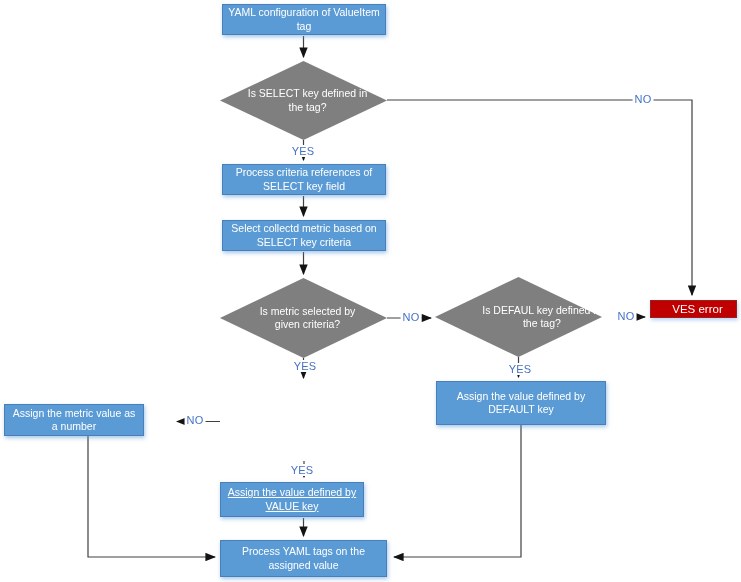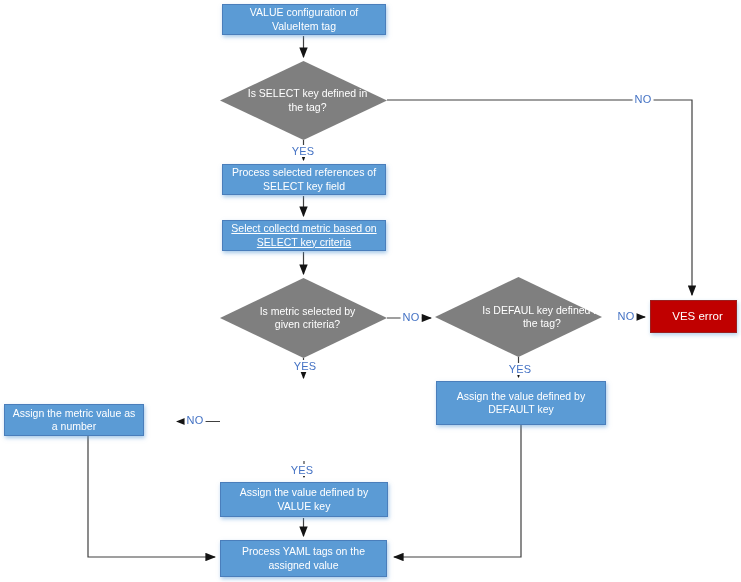--- a/index.html
+++ b/index.html
@@ -56,57 +56,57 @@
       <path d="M518.5,357 V377" marker-end="url(#arw)"></path>
       <path d="M521,415 V557 H394" marker-end="url(#arw)"></path>
       <path d="M220,421.5 H177" marker-end="url(#arw)"></path>
       <path d="M304,461 V477" marker-end="url(#arw)"></path>
       <path d="M303.5,518 V536" marker-end="url(#arw)"></path>
       <path d="M88,436 V557 H215" marker-end="url(#arw)"></path>
     </g>
   </svg>
 
   <div class="node process" style="left:222px;top:4px;width:164px;height:31px;">
-    <span>VALUE configuration of ValueItem tag</span>
+    <span>YAML configuration of ValueItem tag</span>
   </div>
 
   <div class="node decision" style="left:220px;top:61px;width:167px;height:79px;">
     <span class="dtxt">Is SELECT key defined in the tag?</span>
   </div>
 
   <div class="node process" style="left:222px;top:164px;width:164px;height:31px;">
-    <span>Process selected references of SELECT key field</span>
+    <span>Process criteria references of SELECT key field</span>
   </div>
 
-  <div class="node process" style="left:222px;top:220px;width:164px;height:31px;text-decoration:underline;">
+  <div class="node process" style="left:222px;top:220px;width:164px;height:31px;">
     <span>Select collectd metric based on SELECT key criteria</span>
   </div>
 
   <div class="node decision" style="left:220px;top:278px;width:167px;height:80px;">
     <span class="dtxt">Is metric selected by given criteria?</span>
   </div>
 
   <div class="node decision" style="left:435px;top:277px;width:167px;height:80px;justify-content:flex-end;">
     <span class="dtxt">Is DEFAUL key defined in the tag?</span>
   </div>
 
-  <div class="node error" style="left:650px;top:300px;width:87px;height:33px;padding-left:8px;">
+  <div class="node error" style="left:650px;top:300px;width:87px;height:18px;padding-left:8px;">
     <span>VES error</span>
   </div>
 
   <div class="node process" style="left:436px;top:381px;width:170px;height:44px;">
     <span>Assign the value defined by DEFAULT key</span>
   </div>
 
   <div class="node process" style="left:4px;top:404px;width:140px;height:32px;">
     <span>Assign the metric value as a number</span>
   </div>
 
 
-  <div class="node process" style="left:220px;top:482px;width:168px;height:35px;">
+  <div class="node process" style="left:220px;top:482px;width:144px;height:35px;text-decoration:underline;">
     <span>Assign the value defined by VALUE key</span>
   </div>
 
   <div class="node process" style="left:220px;top:540px;width:167px;height:37px;">
     <span>Process YAML tags on the assigned value</span>
   </div>
 
   <span class="lbl" style="left:643px;top:99px;">NO</span>
   <span class="lbl" style="left:303px;top:151px;">YES</span>
   <span class="lbl" style="left:411px;top:317px;">NO</span>

